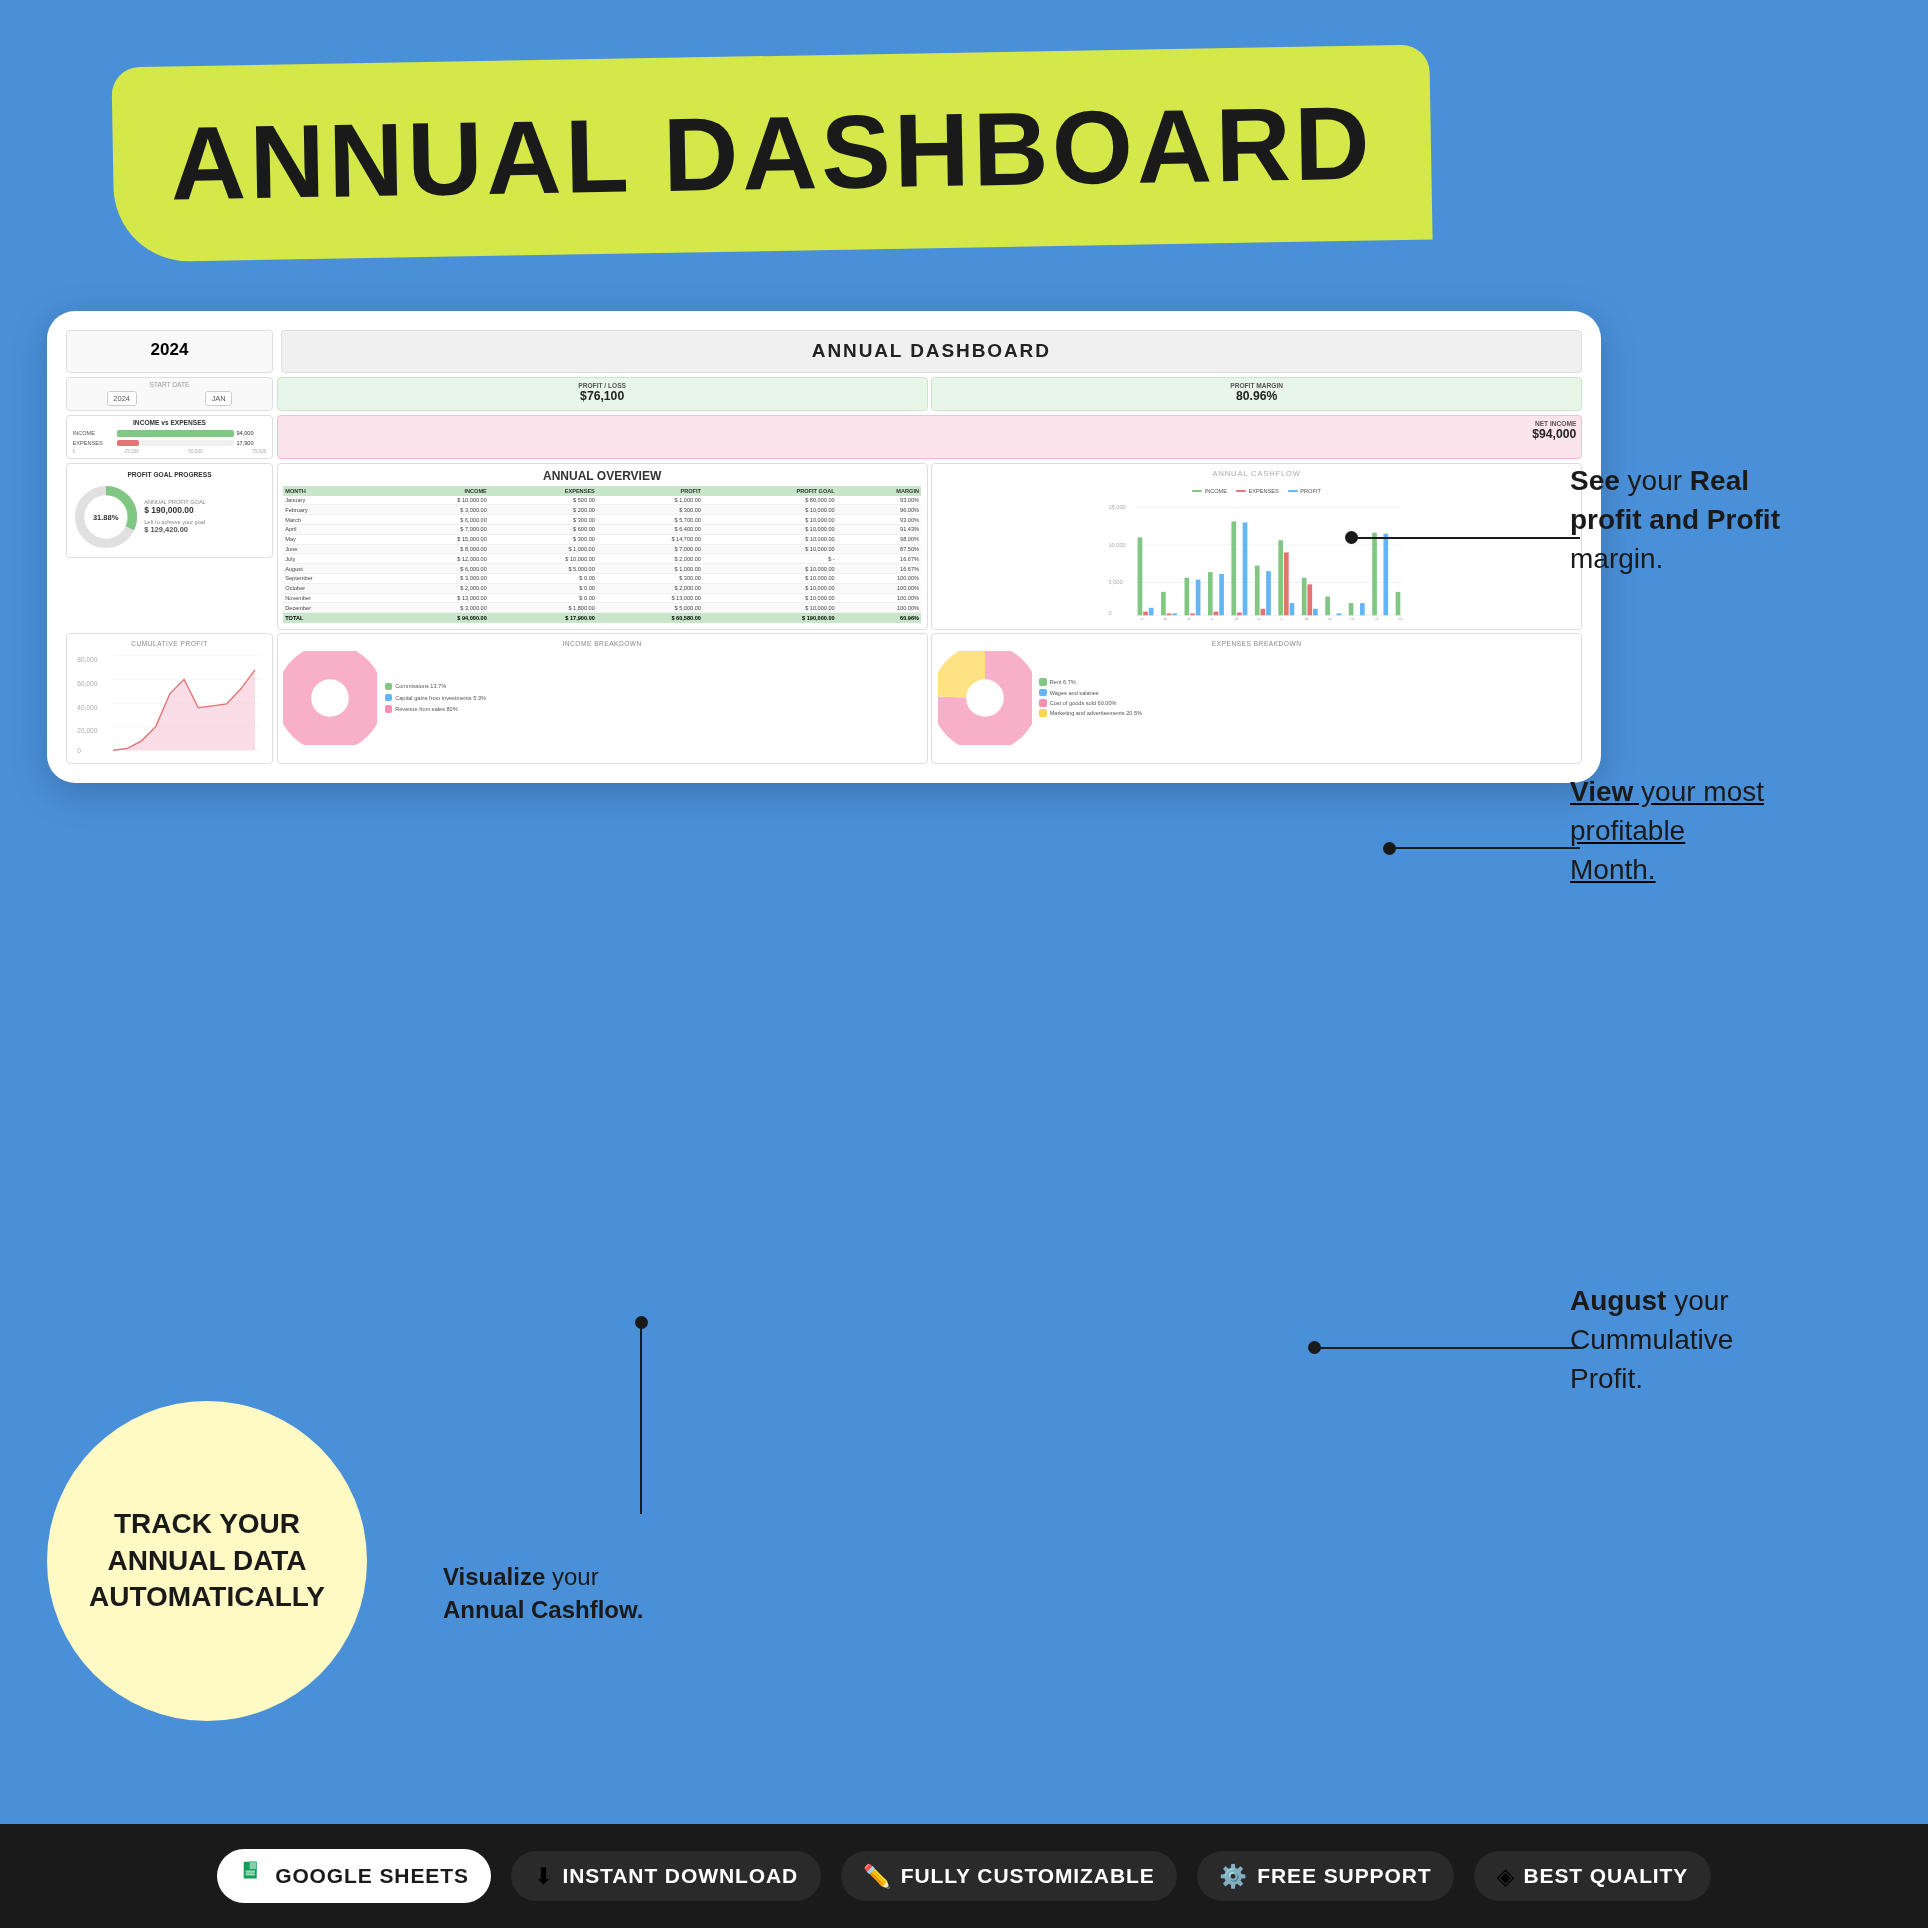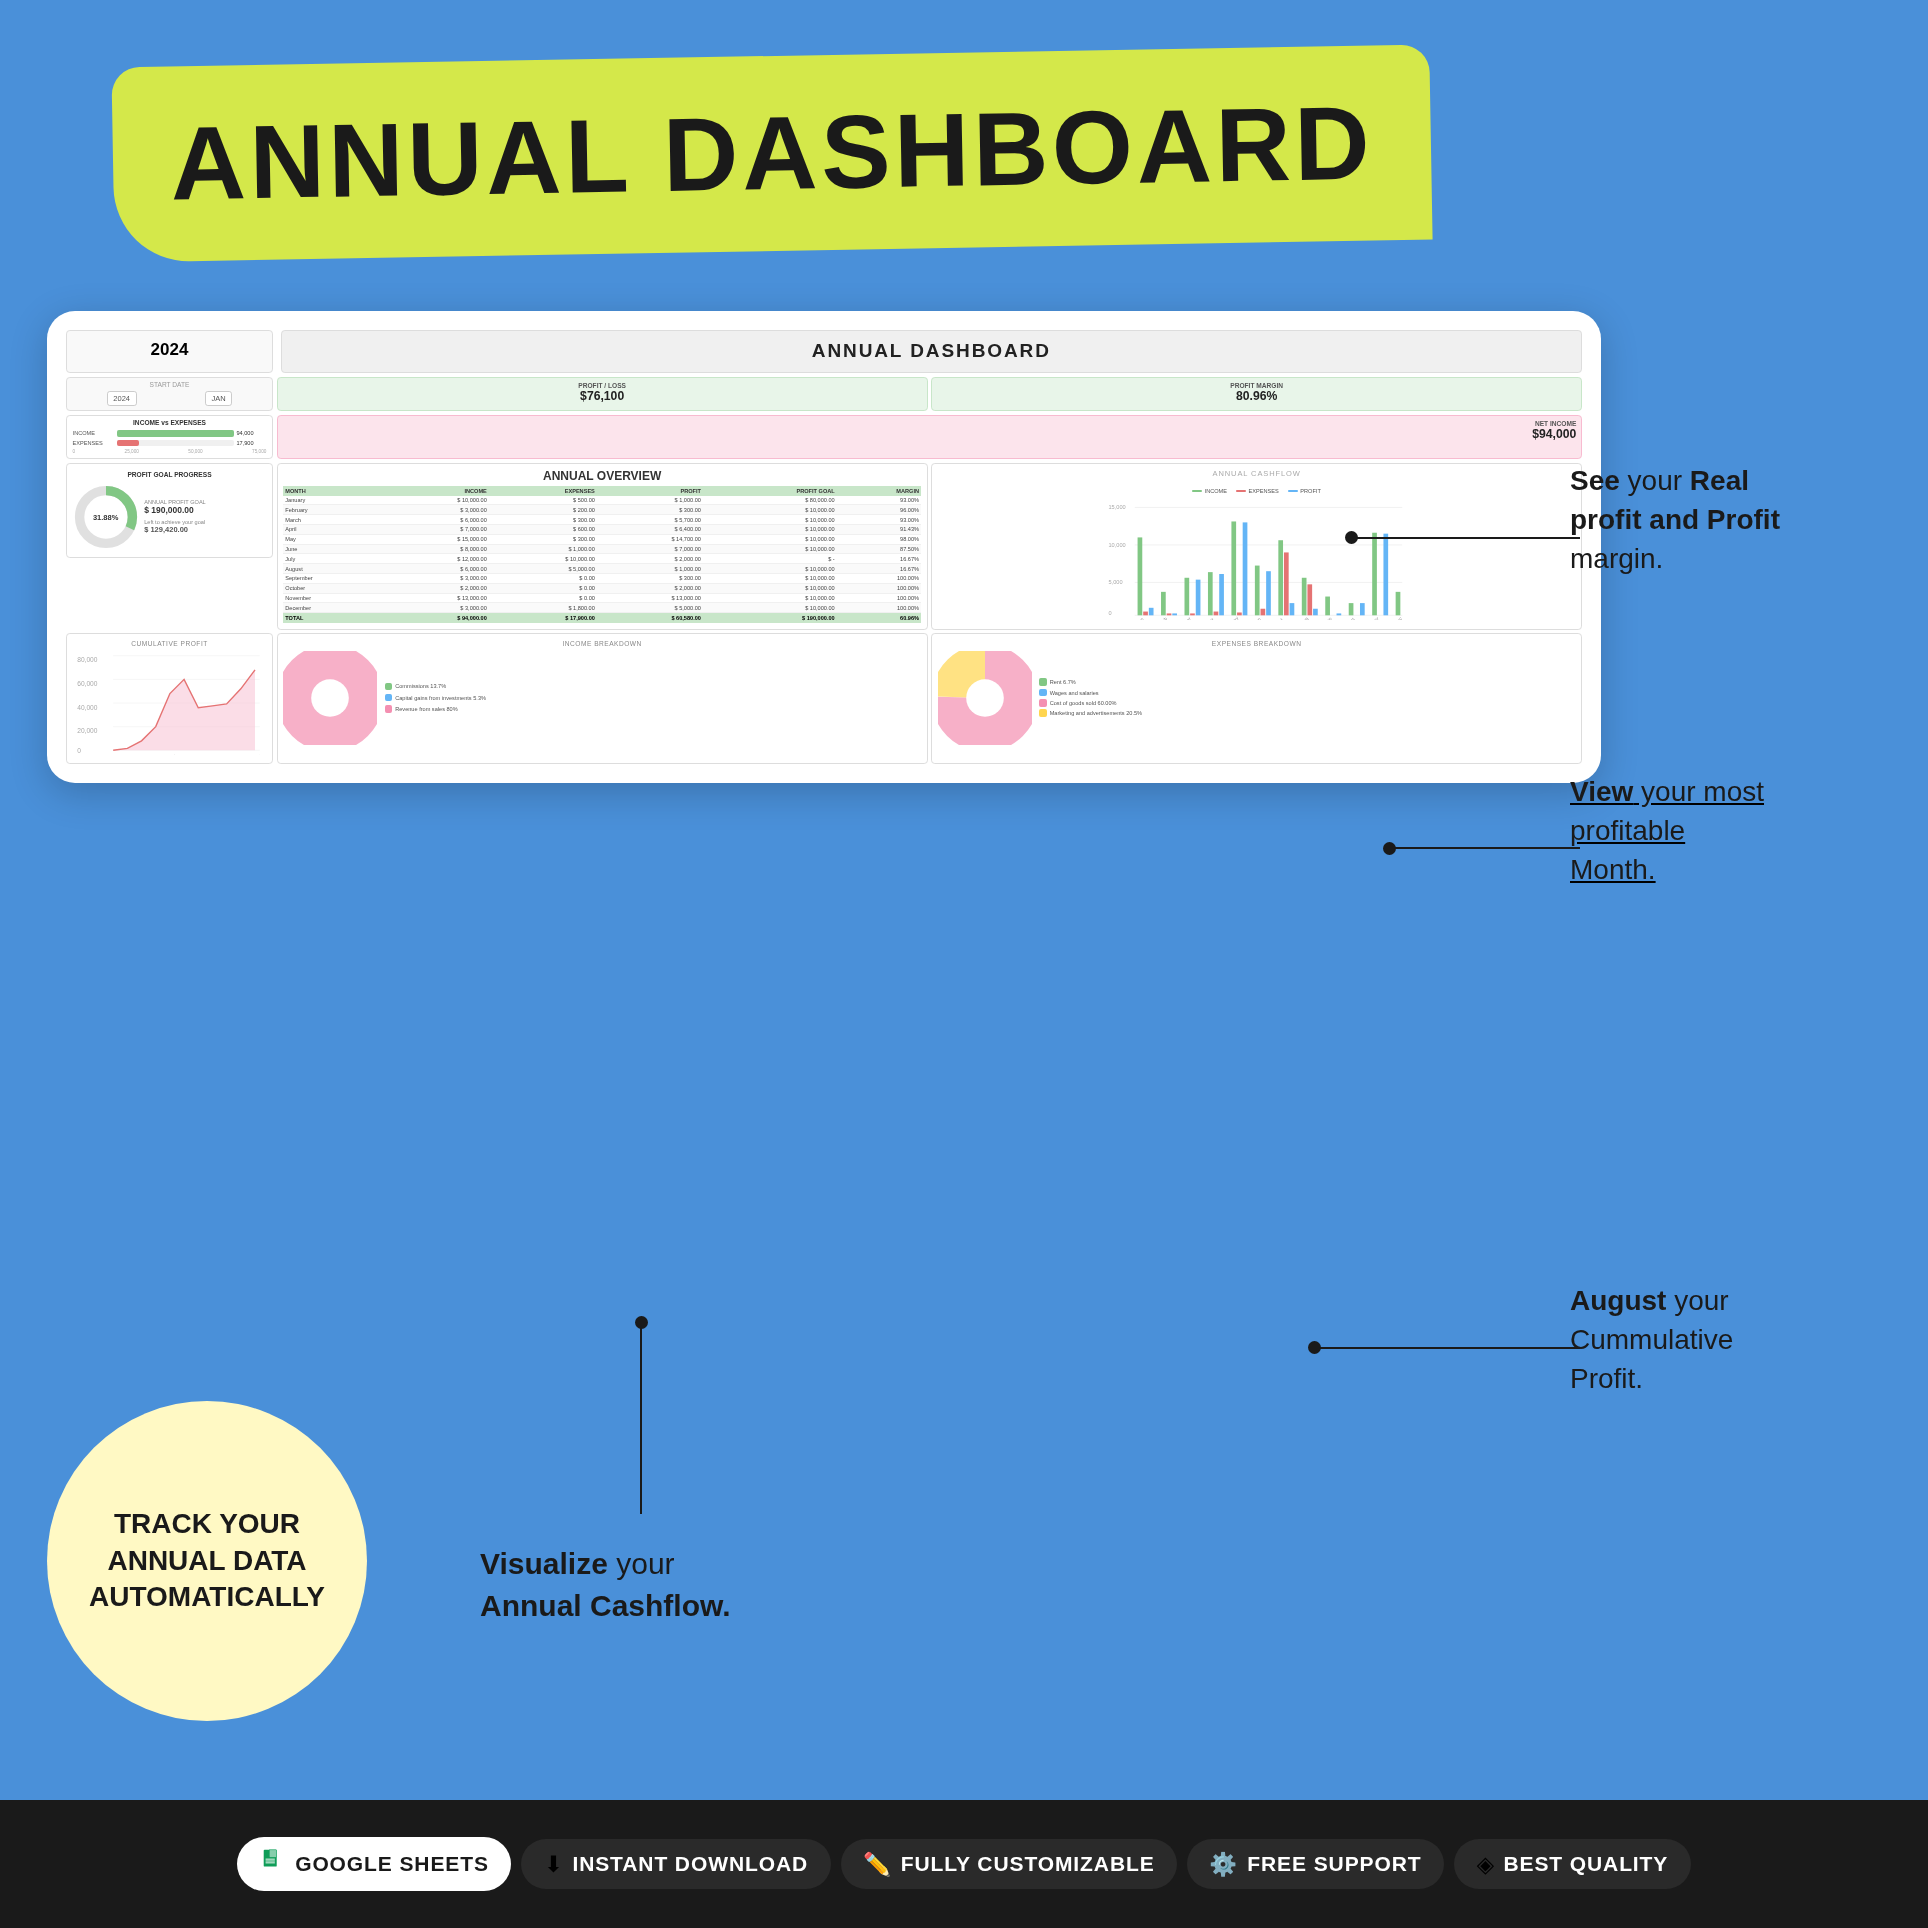--- a/index.html
+++ b/index.html
@@ -66,26 +66,26 @@
       text-transform: uppercase;
       padding: 19px;
     }
 
     
     .bottom-bar {
       position: absolute;
       bottom: 0;
       left: 0;
       right: 0;
-      height: 128px;
+      height: 104px;
       background: #1a1a1a;
       display: flex;
       align-items: center;
       justify-content: center;
-      gap: 10px;
+      gap: 20px;
     }
     .bottom-badge {
       display: flex;
       align-items: center;
       gap: 9.4px;
       background: #2a2a2a;
       border-radius: 28px;
       padding: 11.3px 22.6px;
     }
     .bottom-badge.white-bg {
@@ -569,21 +569,21 @@
 </div>
 
 <div style="position:absolute; top:1347px; right:348px; width:264px; height:1.9px; background:#1a1a1a;"></div>
 <div style="position:absolute; top:1341px; right:607px; width:13px; height:13px; border-radius:50%; background:#1a1a1a;"></div>
 
 <div class="yellow-circle">
   <div class="yellow-circle-text">TRACK YOUR<br>ANNUAL DATA<br>AUTOMATICALLY</div>
 </div>
 
 <div style="position:absolute; bottom:301px; left:443px; width:377px;">
-  <p style="font-size:30px; color:#1a1a1a; line-height:1.4;margin-left:37px;">
+  <p style="font-size:24px; color:#1a1a1a; line-height:1.4;">
     <strong>Visualize</strong> your<br><strong>Annual Cashflow.</strong>
   </p>
 </div>
 
 <div style="position:absolute; bottom:414px; left:640px; width:1.9px; height:188px; background:#1a1a1a;"></div>
 <div style="position:absolute; bottom:599px; left:635px; width:13px; height:13px; border-radius:50%; background:#1a1a1a;"></div>
 
 <div class="bottom-bar">
   <div class="bottom-badge white-bg">
     <span class="badge-icon">

